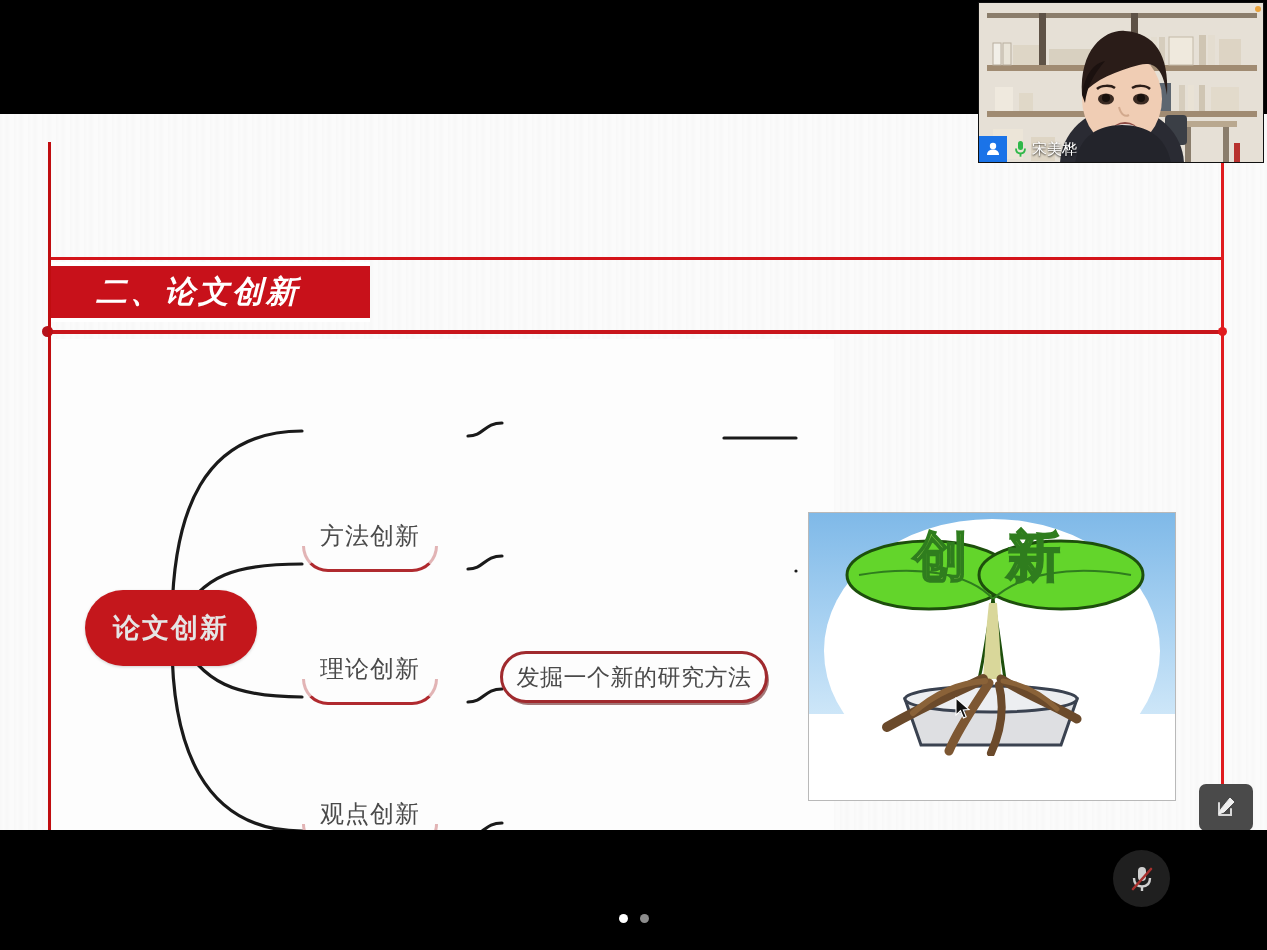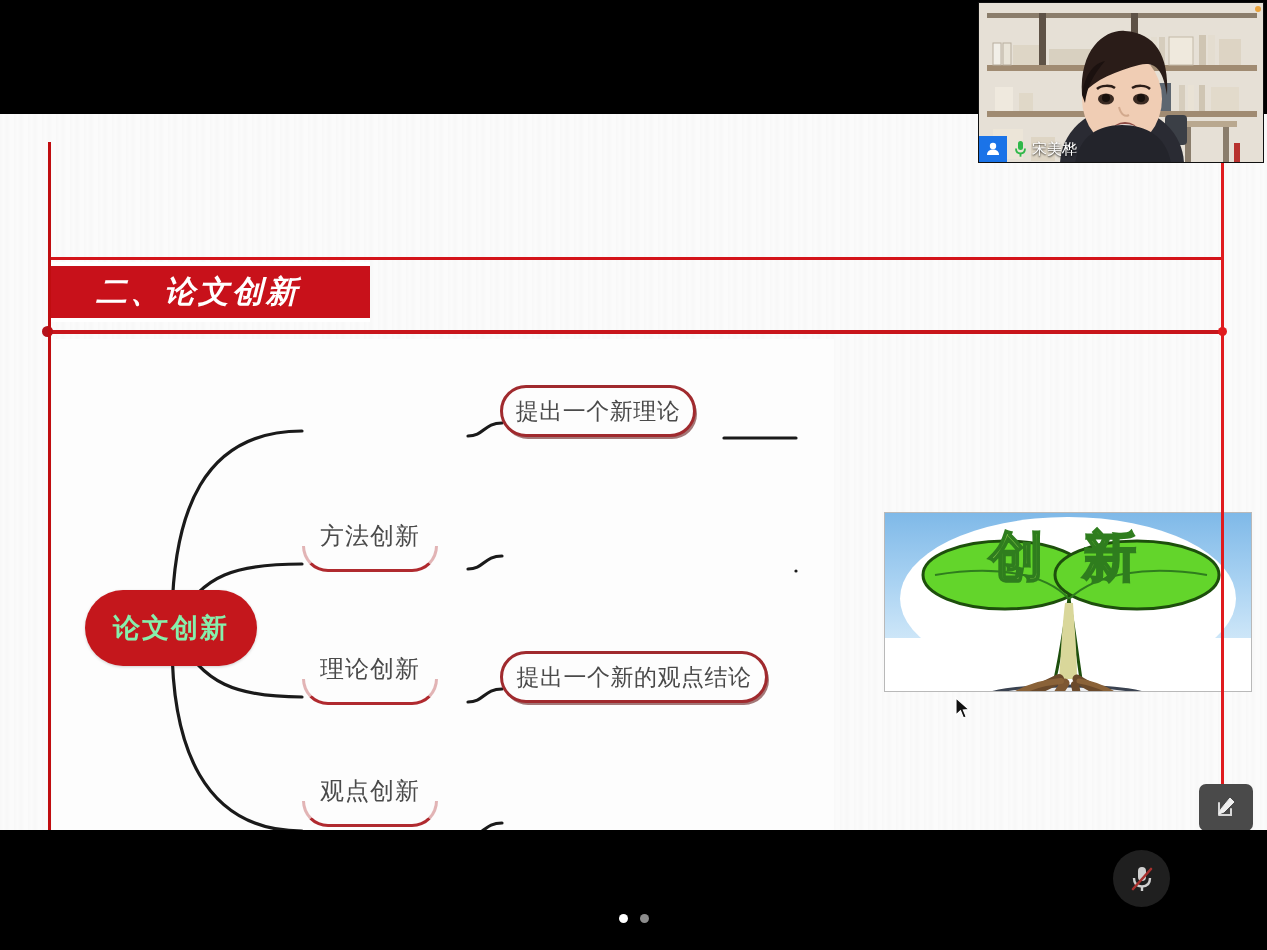--- a/index.html
+++ b/index.html
@@ -89,21 +89,21 @@
   .center-node {
     position: absolute;
     left: 85px; top: 476px;
     width: 172px; height: 76px;
     background: #c4171c;
     border-radius: 38px;
     display: flex; align-items: center; justify-content: center;
     box-shadow: 0 1px 3px rgba(0,0,0,0.18);
   }
   .center-node span {
-    color: #86efac; font-size: 27px; font-weight: bold;
+    color: #e5e5e5; font-size: 27px; font-weight: bold;
     letter-spacing: 2px;
     font-family: "DejaVu Sans", "Liberation Sans", sans-serif;
   }
 
   
   .mid-label {
     position: absolute;
     width: 140px; height: 56px;
   }
   .mid-label .mtxt {
@@ -136,22 +136,22 @@
   }
   .leaf-box span {
     font-size: 23px; color: #4a4a4a; letter-spacing: 0.5px;
     font-family: "DejaVu Sans", "Liberation Sans", sans-serif;
     white-space: nowrap;
   }
 
   
   .illus {
     position: absolute;
-    left: 884px; top: 398px;
-    width: 368px; height: 180px;
+    left: 808px; top: 398px;
+    width: 368px; height: 289px;
     border: 1px solid #b9b9b9;
     overflow: hidden;
     background: #fff;
   }
   .illus-sky {
     position: absolute; left: 0; top: 0; width: 100%; height: 70%;
     background: linear-gradient(180deg,#7fb9e8 0%, #a9d2f2 55%, #cde6f8 100%);
   }
   .illus-ground {
     position: absolute; left: 0; bottom: 0; width: 100%; height: 30%;
@@ -276,30 +276,27 @@
       </svg>
 
       <div class="mid-label" style="left:248px; top:181px;">
         <span class="mtxt">方法创新</span>
         <span class="curve"></span>
       </div>
       <div class="mid-label" style="left:248px; top:314px;">
         <span class="mtxt">理论创新</span>
         <span class="curve"></span>
       </div>
-      <div class="mid-label" style="left:248px; top:436px;text-decoration:underline;">
+      <div class="mid-label" style="left:248px; top:459px;text-decoration:underline;">
         <span class="mtxt">观点创新</span>
         <span class="curve"></span>
       </div>
 
-      <div class="leaf-box" style="left:448px; top:46px; width:196px;">
-        <span>提出一个新理论</span>
-      </div>
       <div class="leaf-box" style="left:448px; top:312px; width:268px;">
-        <span>提出一个新的观点结论</span>
+        <span>发掘一个新的研究方法</span>
       </div>
     </div>
 
     <div class="center-node">
       <span>论文创新</span>
     </div>
 
     <div class="illus">
       <div class="illus-sky"></div>
       <div class="illus-ground"></div>

